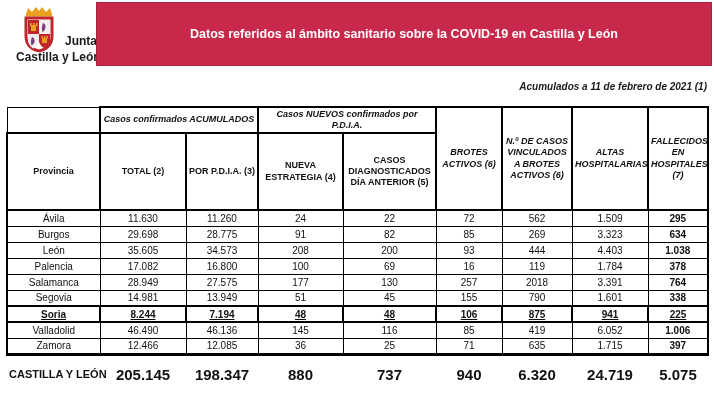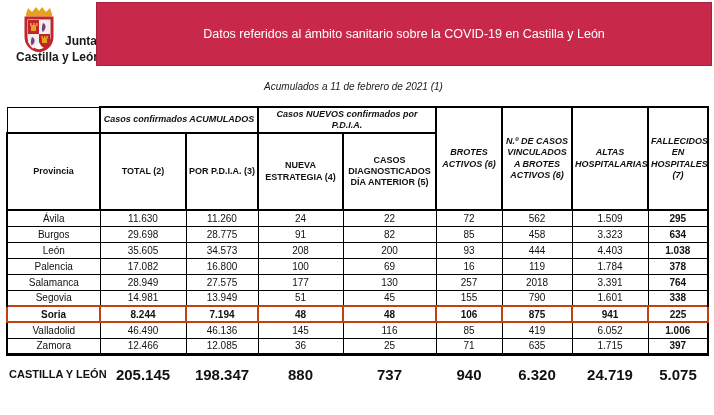--- a/index.html
+++ b/index.html
@@ -10,41 +10,41 @@
   
   .logo{position:absolute;left:10px;top:4px;width:160px;}
   .logo svg{position:absolute;left:12px;top:2px;}
   .logo-line1{position:absolute;left:55px;top:30px;font-size:12px;font-weight:bold;color:#1a1a1a;white-space:nowrap;}
   .logo-line2{position:absolute;left:6px;top:46px;font-size:12px;font-weight:bold;color:#1a1a1a;white-space:nowrap;}
   .banner{
     position:absolute;left:96px;top:2px;width:616px;height:64px;
     display:flex;align-items:center;justify-content:center;
     border:1px solid #a51f3e;box-sizing:border-box;
   }
-  .banner-title{color:#ffffff;font-size:12.5px;font-weight:normal;text-align:center;}
+  .banner-title{color:#ffffff;font-size:12.5px;font-weight:bold;text-align:center;}
   .note{
-    position:absolute;left:0;top:81px;width:707px;text-align:center;
-    font-size:10px;font-style:italic;font-weight:normal;color:#1a1a1a;
+    position:absolute;left:0;top:81px;width:707px;text-align:right;
+    font-size:10px;font-style:italic;font-weight:bold;color:#1a1a1a;
   }
   
   .tblwrap{position:absolute;left:6px;top:106px;}
   table.tbl{border-collapse:collapse;table-layout:fixed;width:701px;}
   .tbl col.c-prov{width:93px;} .tbl col.c-total{width:86px;} .tbl col.c-pdia{width:72px;}
   .tbl col.c-nueva{width:85px;} .tbl col.c-diag{width:93px;} .tbl col.c-brotes{width:66px;}
   .tbl col.c-vinc{width:70px;} .tbl col.c-altas{width:76px;} .tbl col.c-fall{width:60px;}
   .tbl th,.tbl td{padding:0 2px;vertical-align:middle;text-align:center;box-sizing:border-box;}
   .hdr{border:2px solid #000;font-size:9px;font-weight:bold;line-height:1.25;}
   .grp{font-size:9.5px;height:26px;font-style:italic;}
   .sub{height:77px;}
   .spacer{border:none;background:transparent;}
   .tbl td{border:1px solid #000;font-size:10px;height:16px;}
   .prov{text-align:left;padding-left:4px;}
   .bl{border-left-width:2px !important;border-left-style:solid;margin-left:36px;}
   .br{border-right-width:2px !important;border-right-style:solid;font-weight:bold;}
-  .rowbold td{border:2px solid #c2410c;font-weight:bold;}
+  .rowbold td{border:2px solid #000000;font-weight:bold;text-decoration:underline;}
   .lastrow td{border-bottom-width:3px;}
   .totals td{border:none;font-weight:bold;font-size:15px;padding-top:10px;height:20px;}
   .totals .prov{font-size:11px;white-space:nowrap;}
 </style>
 </head>
 <body>
 
 <div class="logo">
   <svg width="34" height="46" viewBox="0 0 34 46">
 
@@ -127,21 +127,21 @@
     <td>1.509</td>
     <td class="br">295</td>
   </tr>
   <tr>
     <td class="prov bl">Burgos</td>
     <td>29.698</td>
     <td>28.775</td>
     <td>91</td>
     <td>82</td>
     <td>85</td>
-    <td>458</td>
+    <td>269</td>
     <td>3.323</td>
     <td class="br">634</td>
   </tr>
   <tr>
     <td class="prov bl">León</td>
     <td>35.605</td>
     <td>34.573</td>
     <td>208</td>
     <td>200</td>
     <td>93</td>

